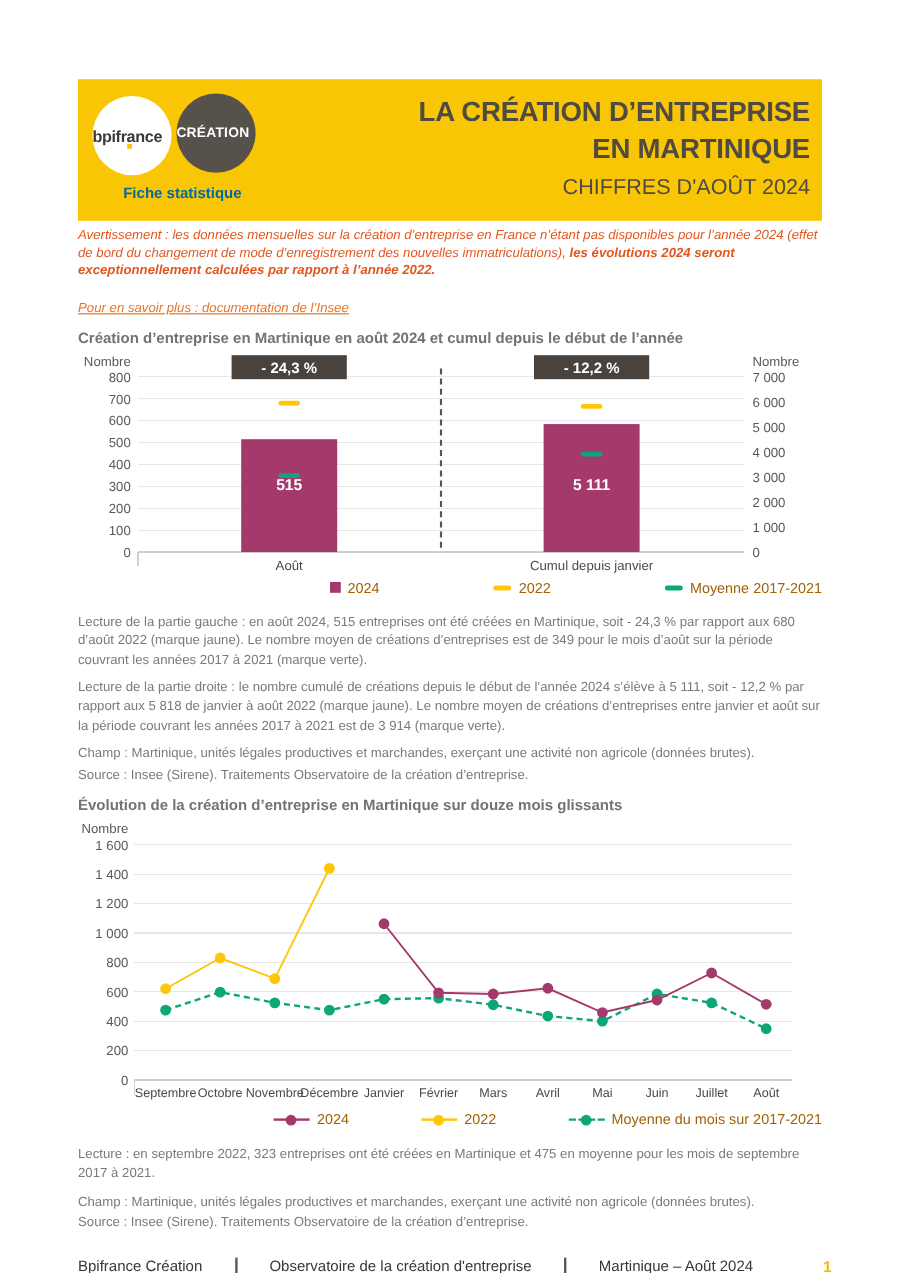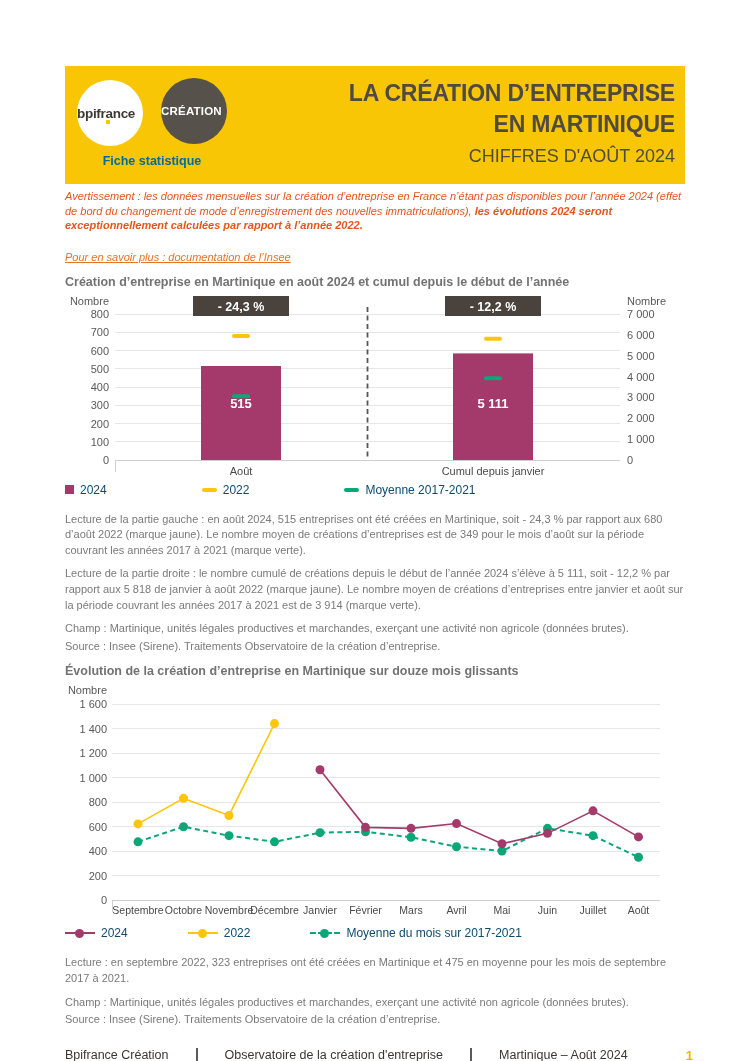--- a/index.html
+++ b/index.html
@@ -6,42 +6,42 @@
   html,body { margin:0; padding:0; background:#fff; }
   body { font-family:"Liberation Sans", sans-serif; }
   .page { position:relative; width:750px; height:1061px; background:#fff; overflow:hidden; }
   .content { position:absolute; left:65px; top:66px; width:620px; }
 
   
   .banner { position:relative; height:118px; background:#f9c606; }
   .logo-wrap { position:absolute; left:12px; top:12px; width:140px; height:94px; }
   .circle { position:absolute; border-radius:50%; display:flex; align-items:center; }
   .circle.white { left:0; top:2px; width:66px; height:66px; background:#ffffff; z-index:1; }
-  .circle.dark  { left:70px; top:0; width:66px; height:66px; background:#56514a; z-index:2;margin-left:14px; }
+  .circle.dark  { left:70px; top:0; width:66px; height:66px; background:#56514a; z-index:2; }
   .circle.white .logo-txt { font-weight:bold; font-size:13.5px; color:#3d3935; letter-spacing:-0.3px; }
   .circle.dark .logo-txt { font-weight:bold; font-size:11.5px; color:#ffffff; letter-spacing:0.2px; }
   .logo-dot { position:absolute; width:4px; height:4px; background:#f9c606; }
   .dot-bpi { left:29px; top:40px; }
   .dot-cre { left:111px; top:38px; }
   .tagline { position:absolute; left:0; top:76px; width:150px; text-align:center; font-weight:bold; font-size:12.5px; color:#0369a1; }
   .title-block { position:absolute; left:150px; top:12px; width:460px; text-align:right; color:#4f4a42; }
   .title-line { font-weight:800; font-size:23px; line-height:1.35; letter-spacing:-0.2px; }
   .subtitle { font-weight:400; font-size:18px; margin-top:6px; }
 
   
   .warning { margin-top:5px; font-style:italic; font-size:11px; line-height:1.32; color:#e4561f; }
   .warning b { font-weight:bold; }
   .insee-link { display:inline-block; margin-top:7px; font-style:italic; font-size:11px; color:#e87425; text-decoration:underline; cursor:pointer;text-align:right; }
 
   .section-title { margin-top:10px; font-weight:bold; font-size:12.5px; color:#737373; }
 
   
   .chart { margin-top:6px; }
   svg { display:block; font-family:"Liberation Sans", sans-serif; }
-  .legend-row { display:flex; justify-content:flex-start; align-items:center; margin-top:2px; font-size:12px; color:#0c4a6e; }
+  .legend-row { display:flex; justify-content:flex-end; align-items:center; margin-top:2px; font-size:12px; color:#a16207; }
   .legend-row.g1 { gap:95px; }
   .legend-row.g2 { gap:60px; margin-top:4px; }
   .legend-item { display:flex; align-items:center; gap:6px; }
   .sw-square { width:9px; height:9px; background:#a43a6b; }
   .sw-dash { width:15px; height:4px; border-radius:2px; }
   .sw-dash.y { background:#fdc608; }
   .sw-dash.g { background:#0ca678; }
   .sw-line { position:relative; width:30px; height:9px; }
   .sw-line .ln { position:absolute; left:0; right:0; top:3.5px; border-top:2px solid; }
   .sw-line.dashed .ln { border-top-style:dashed; }

